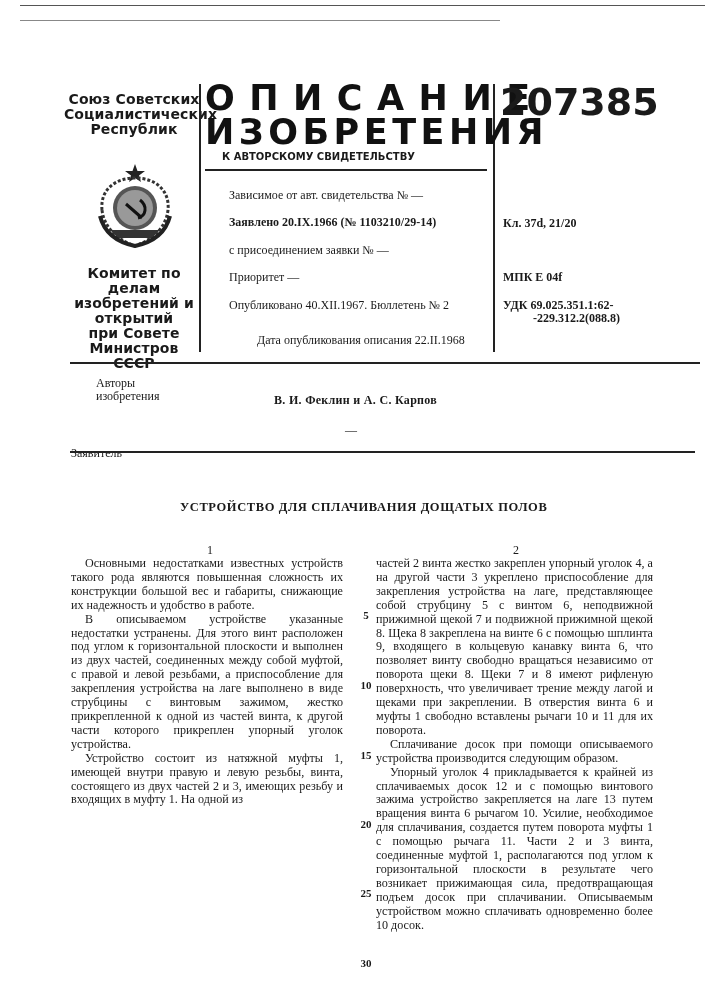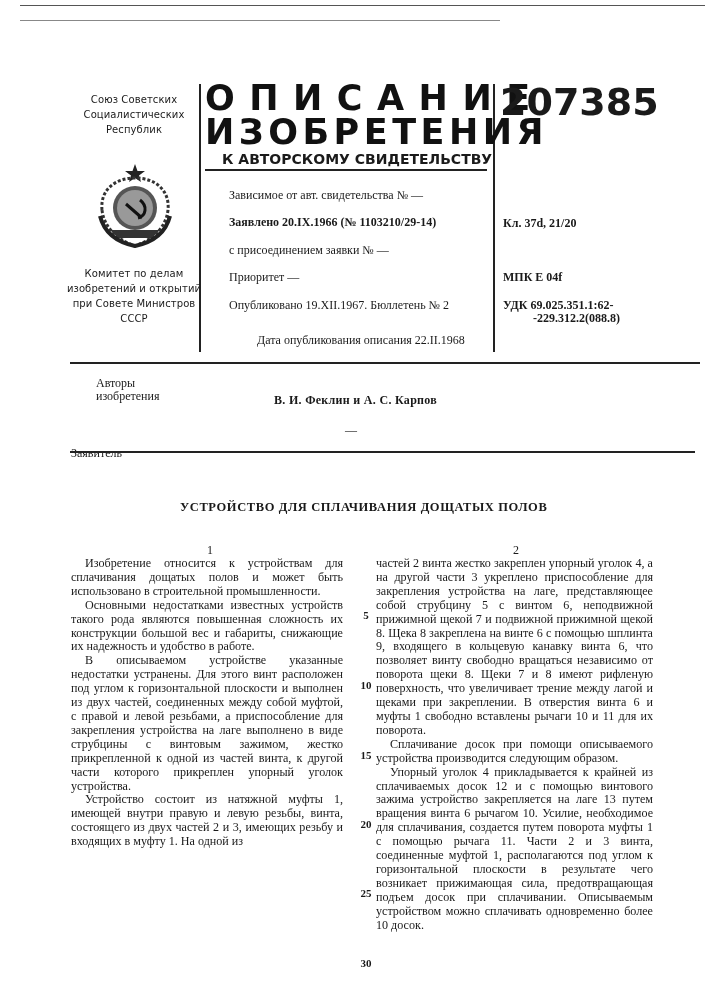--- a/index.html
+++ b/index.html
@@ -2,23 +2,23 @@
 <html><head>
 <meta charset="utf-8">
 <style>
   html, body { margin: 0; padding: 0; }
   body {
     width: 707px; height: 1000px; background: #ffffff; position: relative; overflow: hidden;
     font-family: "Liberation Serif", "DejaVu Serif", serif; color: #1a1a1a;
   }
   .abs { position: absolute; }
   .rule { position: absolute; background: #222; }
-  .left-org { font-family: "DejaVu Sans", sans-serif; font-weight: normal; font-size: 10px; text-align: center; line-height: 15px; width: 140px; letter-spacing: 0.1px; }
+  .left-org { font-family: "DejaVu Sans", sans-serif; font-weight: bold; font-size: 14px; text-align: center; line-height: 15px; width: 140px; letter-spacing: 0.1px; }
   .title-big { font-family: "DejaVu Sans", sans-serif; font-weight: 900; font-size: 35px; line-height: 36px; color: #111; }
-  .title-sub { font-family: "DejaVu Sans", sans-serif; font-weight: bold; font-size: 14px; }
+  .title-sub { font-family: "DejaVu Sans", sans-serif; font-weight: bold; font-size: 10px; }
   .patno { font-family: "DejaVu Sans", sans-serif; font-weight: bold; font-size: 38px; letter-spacing: 0px; }
   .meta { font-size: 12px; line-height: 14px; white-space: nowrap; }
   .col { position: absolute; font-size: 12.1px; line-height: 13.9px; text-align: justify; }
   .col p { margin: 0; text-indent: 14px; }
   .lineno { position: absolute; font-size: 11px; font-weight: bold; width: 20px; text-align: center; }
   .emblem { position: absolute; }
 </style>
 </head>
 <body>
 
@@ -57,21 +57,21 @@
 <div class="abs title-big" style="left:205px;top:114px;width:285px;letter-spacing:4.5px;">ИЗОБРЕТЕНИЯ</div>
 <div class="abs title-sub" style="left:222px;top:151px;">К АВТОРСКОМУ СВИДЕТЕЛЬСТВУ</div>
 <div class="rule" style="left:205px;top:169px;width:282px;height:2px;"></div>
 
 <div class="abs patno" style="left:500px;top:80px;">207385</div>
 
 <div class="abs meta" style="left:229px;top:188px;">Зависимое от авт. свидетельства №   —</div>
 <div class="abs meta" style="left:229px;top:215px;font-weight:bold;">Заявлено 20.IX.1966 (№ 1103210/29-14)</div>
 <div class="abs meta" style="left:229px;top:243px;">с присоединением заявки №   —</div>
 <div class="abs meta" style="left:229px;top:270px;">Приоритет   —</div>
-<div class="abs meta" style="left:229px;top:298px;">Опубликовано 19.XII.1967. Бюллетень № 2</div>
+<div class="abs meta" style="left:229px;top:298px;">Опубликовано 40.XII.1967. Бюллетень № 2</div>
 <div class="abs meta" style="left:229px;top:333px;margin-left:28px;">Дата опубликования описания 22.II.1968</div>
 
 <div class="abs meta" style="left:503px;top:216px;font-weight:bold;">Кл. 37d, 21/20</div>
 <div class="abs meta" style="left:503px;top:270px;font-weight:bold;">МПК E 04f</div>
 <div class="abs meta" style="left:503px;top:298px;font-weight:bold;">УДК 69.025.351.1:62-</div>
 <div class="abs meta" style="left:533px;top:311px;font-weight:bold;">-229.312.2(088.8)</div>
 
 <div class="rule" style="left:70px;top:362px;width:630px;height:2px;"></div>
 
 <div class="abs meta" style="left:56px;top:377px;line-height:13px;margin-left:40px;">
@@ -83,21 +83,20 @@
 <div class="abs meta" style="left:345px;top:423px;">—</div>
 
 <div class="rule" style="left:70px;top:451px;width:625px;height:2px;"></div>
 
 <div class="abs" style="left:180px;top:500px;font-size:12.5px;font-weight:bold;letter-spacing:0.6px;white-space:nowrap;">УСТРОЙСТВО ДЛЯ СПЛАЧИВАНИЯ ДОЩАТЫХ ПОЛОВ</div>
 
 <div class="abs" style="left:207px;top:543px;font-size:12px;">1</div>
 <div class="abs" style="left:513px;top:543px;font-size:12px;">2</div>
 
 <div class="col" style="left:71px;top:557px;width:272px;">
-  <p>Изобретение относится к устройствам для сплачивания дощатых полов и может быть использовано в строительной промышленности.</p>
   <p>Основными недостатками известных устройств такого рода являются повышенная сложность их конструкции большой вес и габариты, снижающие их надежность и удобство в работе.</p>
   <p>В описываемом устройстве указанные недостатки устранены. Для этого винт расположен под углом к горизонтальной плоскости и выполнен из двух частей, соединенных между собой муфтой, с правой и левой резьбами, а приспособление для закрепления устройства на лаге выполнено в виде струбцины с винтовым зажимом, жестко прикрепленной к одной из частей винта, к другой части которого прикреплен упорный уголок устройства.</p>
   <p>Устройство состоит из натяжной муфты 1, имеющей внутри правую и левую резьбы, винта, состоящего из двух частей 2 и 3, имеющих резьбу и входящих в муфту 1. На одной из</p>
 </div>
 
 <div class="lineno" style="left:356px;top:609px;">5</div>
 <div class="lineno" style="left:356px;top:679px;">10</div>
 <div class="lineno" style="left:356px;top:749px;">15</div>
 <div class="lineno" style="left:356px;top:818px;">20</div>
 <div class="lineno" style="left:356px;top:887px;">25</div>

